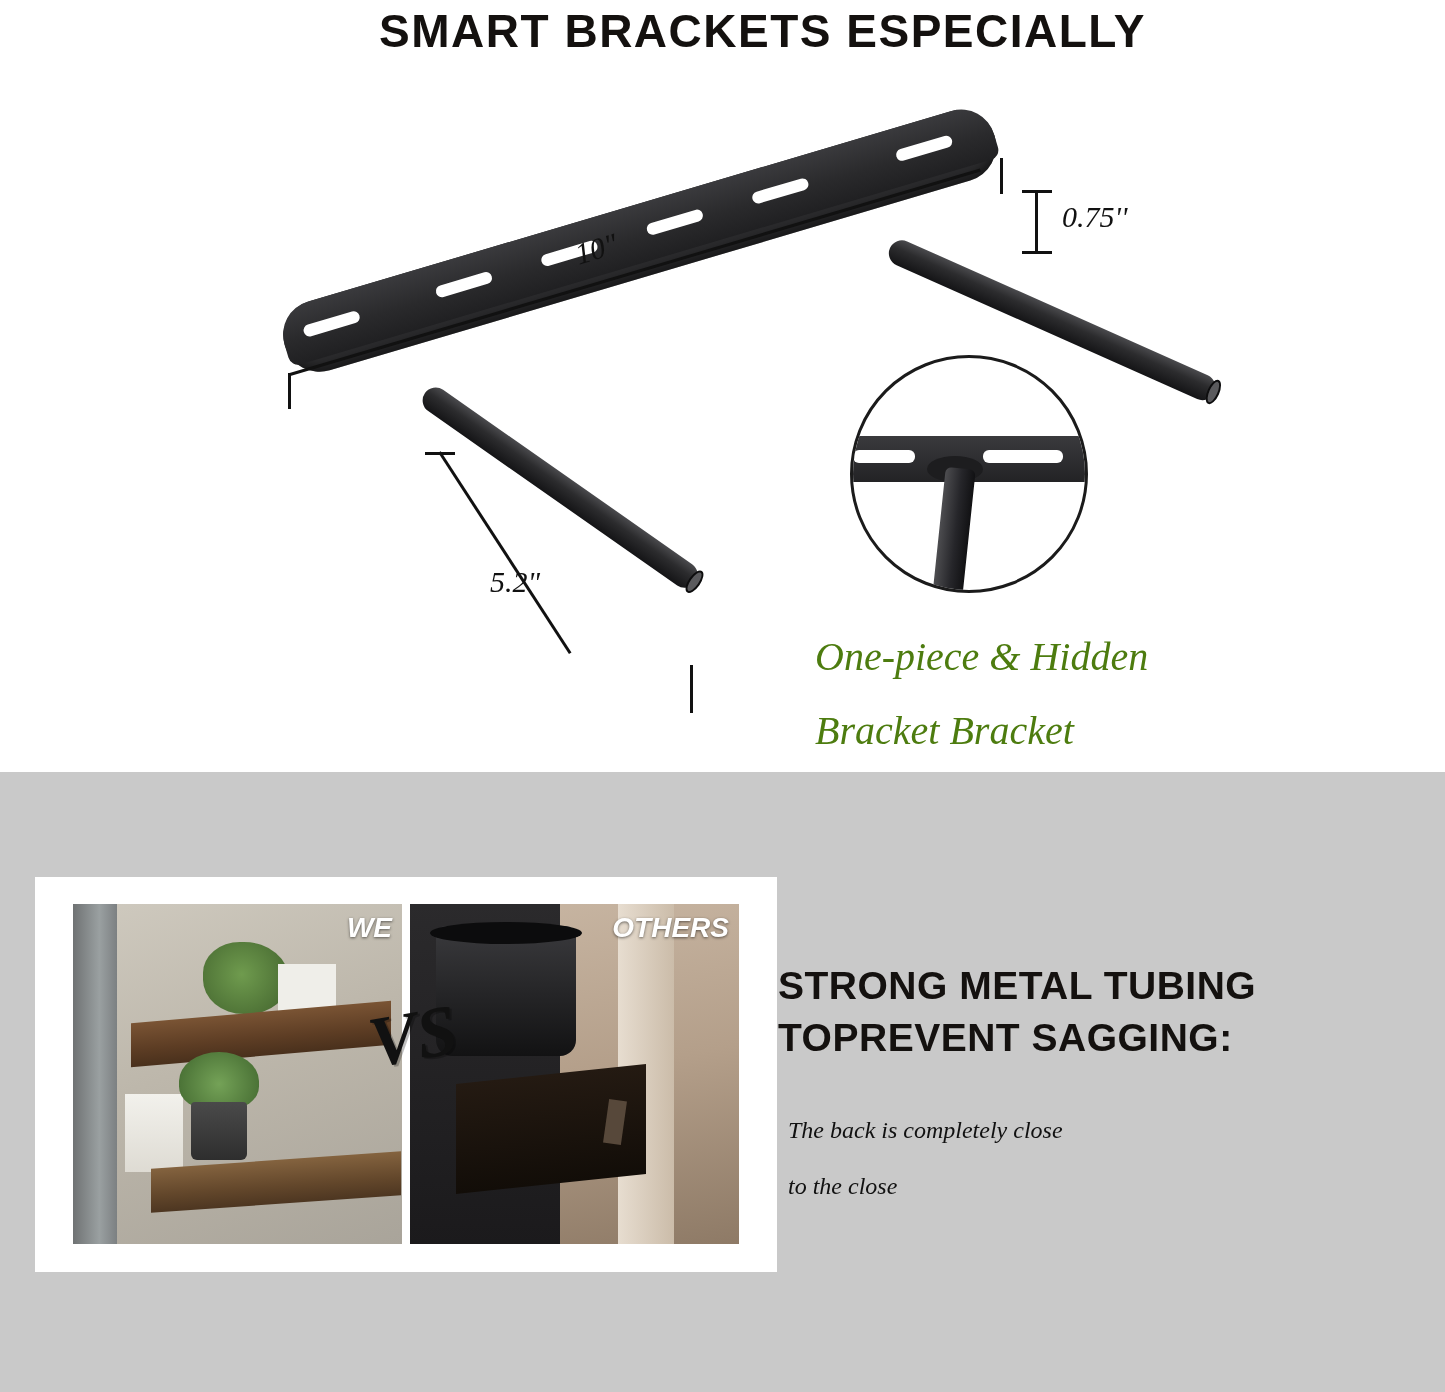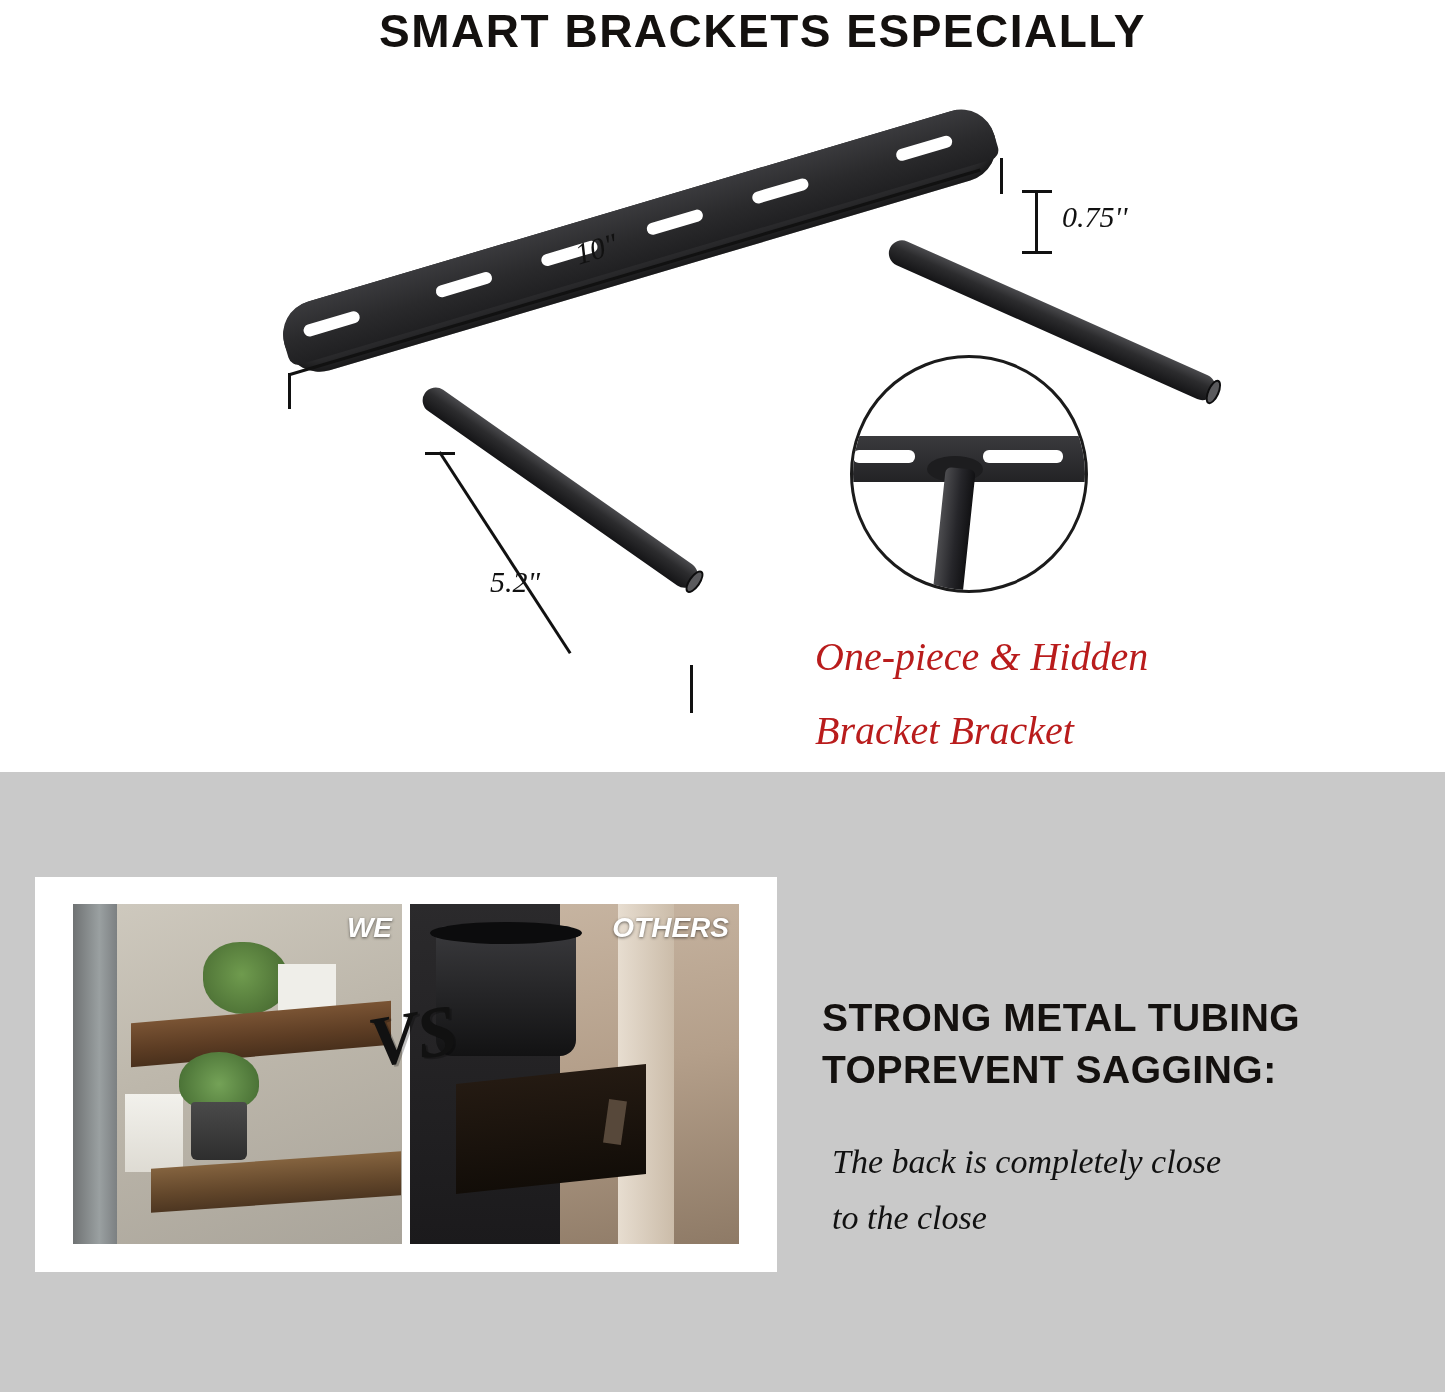--- a/index.html
+++ b/index.html
@@ -175,21 +175,21 @@
 
   #one-piece-caption {
     position: absolute;
     left: 775px;
     top: 620px;
     width: 470px;
     font-family: "Liberation Serif", serif;
     font-style: italic;
     font-size: 40px;
     line-height: 74px;
-    color: #b91c1c;
+    color: #4d7c0f;
   }
 
   
   #bottom-panel {
     position: absolute;
     left: 0; top: 772px;
     width: 1445px;
     height: 620px;
     background: #c9c9c9;
   }
@@ -329,40 +329,39 @@
     font-weight: bold;
     font-size: 72px;
     color: #111111;
     transform: rotate(-10deg);
     text-shadow: 2px 2px 0 rgba(0,0,0,.25);
     z-index: 5;
   }
 
   #right-copy {
     position: absolute;
-    left: 822px;
+    left: 778px;
     top: 188px;
     width: 590px;
-    margin-top: 32px;
   }
   #strong-title {
     font-family: "Liberation Sans", sans-serif;
     font-weight: bold;
     font-size: 39px;
     line-height: 52px;
     letter-spacing: .5px;
     color: #14110f;
   }
   #strong-title .line { display: block; white-space: nowrap; }
   #strong-sub {
     margin-top: 38px;
     margin-left: 10px;
     font-family: "Liberation Serif", serif;
     font-style: italic;
-    font-size: 34px;
+    font-size: 24px;
     line-height: 56px;
     color: #111111;
   }
   #strong-sub .line { display: block; }
 </style>
 </head>
 <body>
 
 <div id="top-panel">
 

